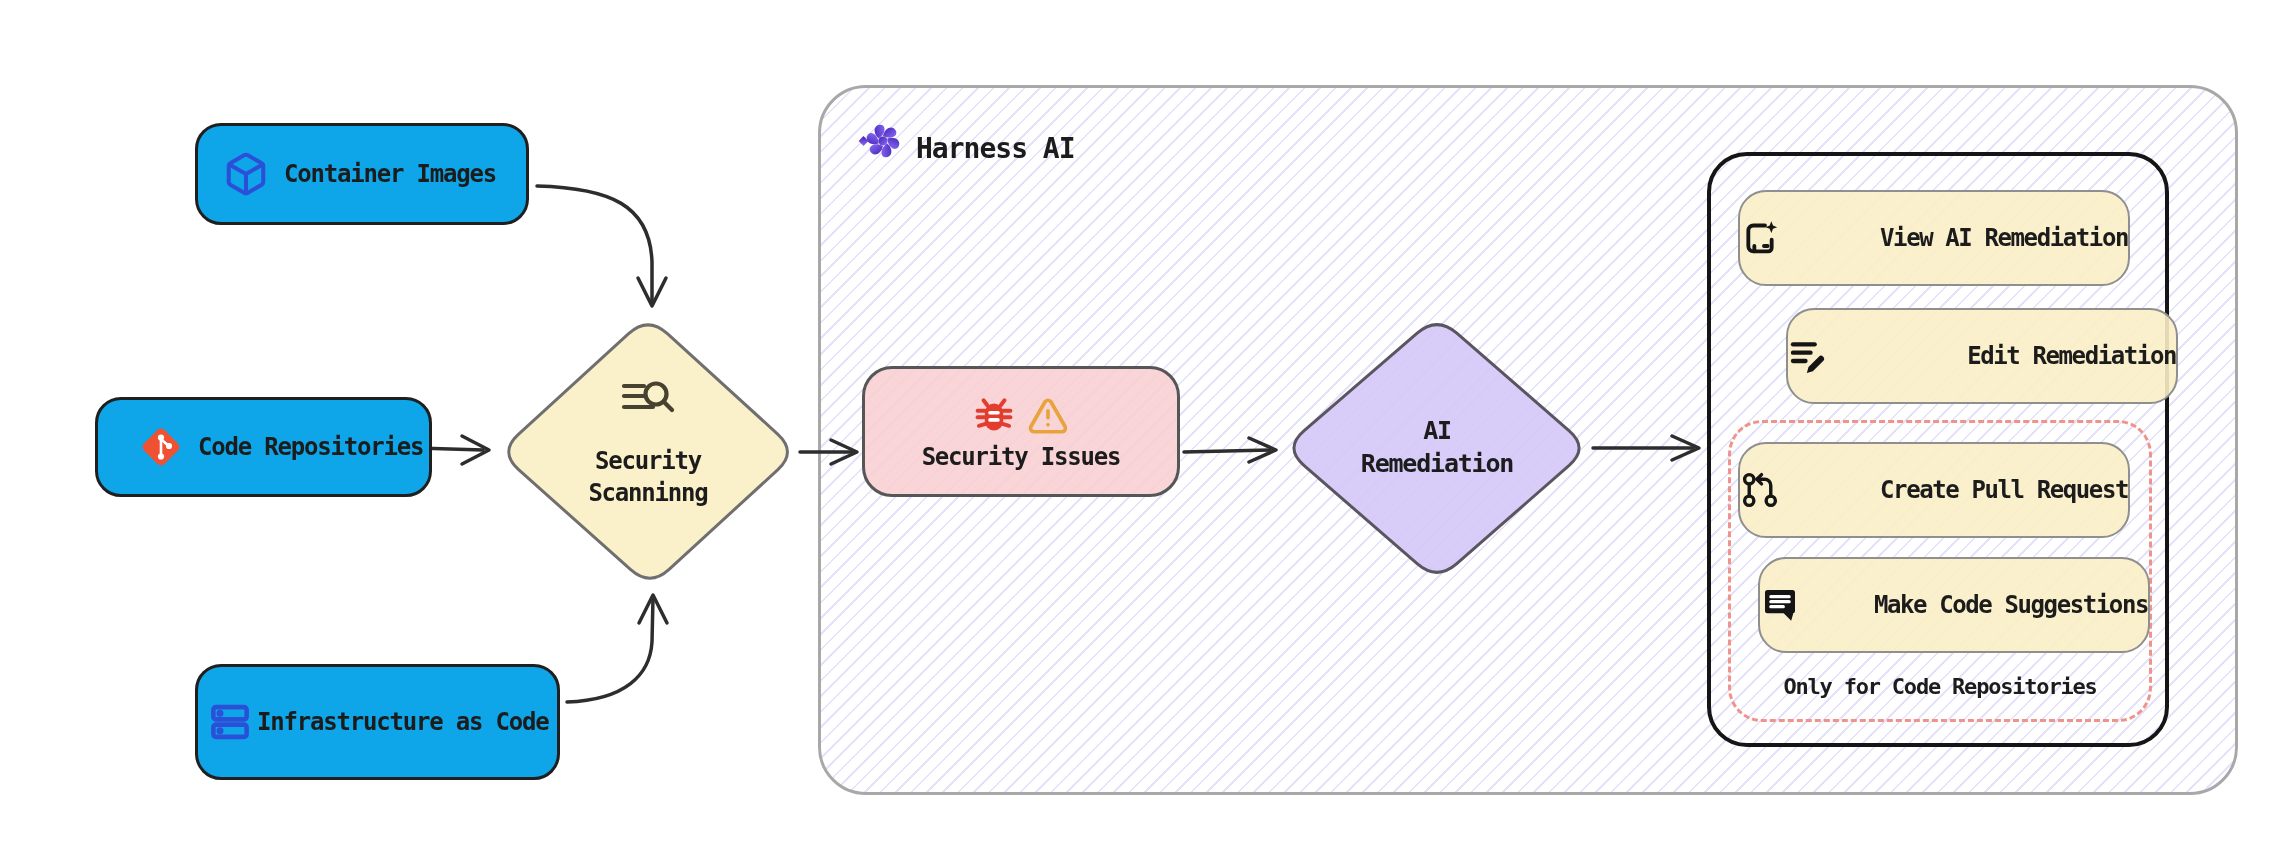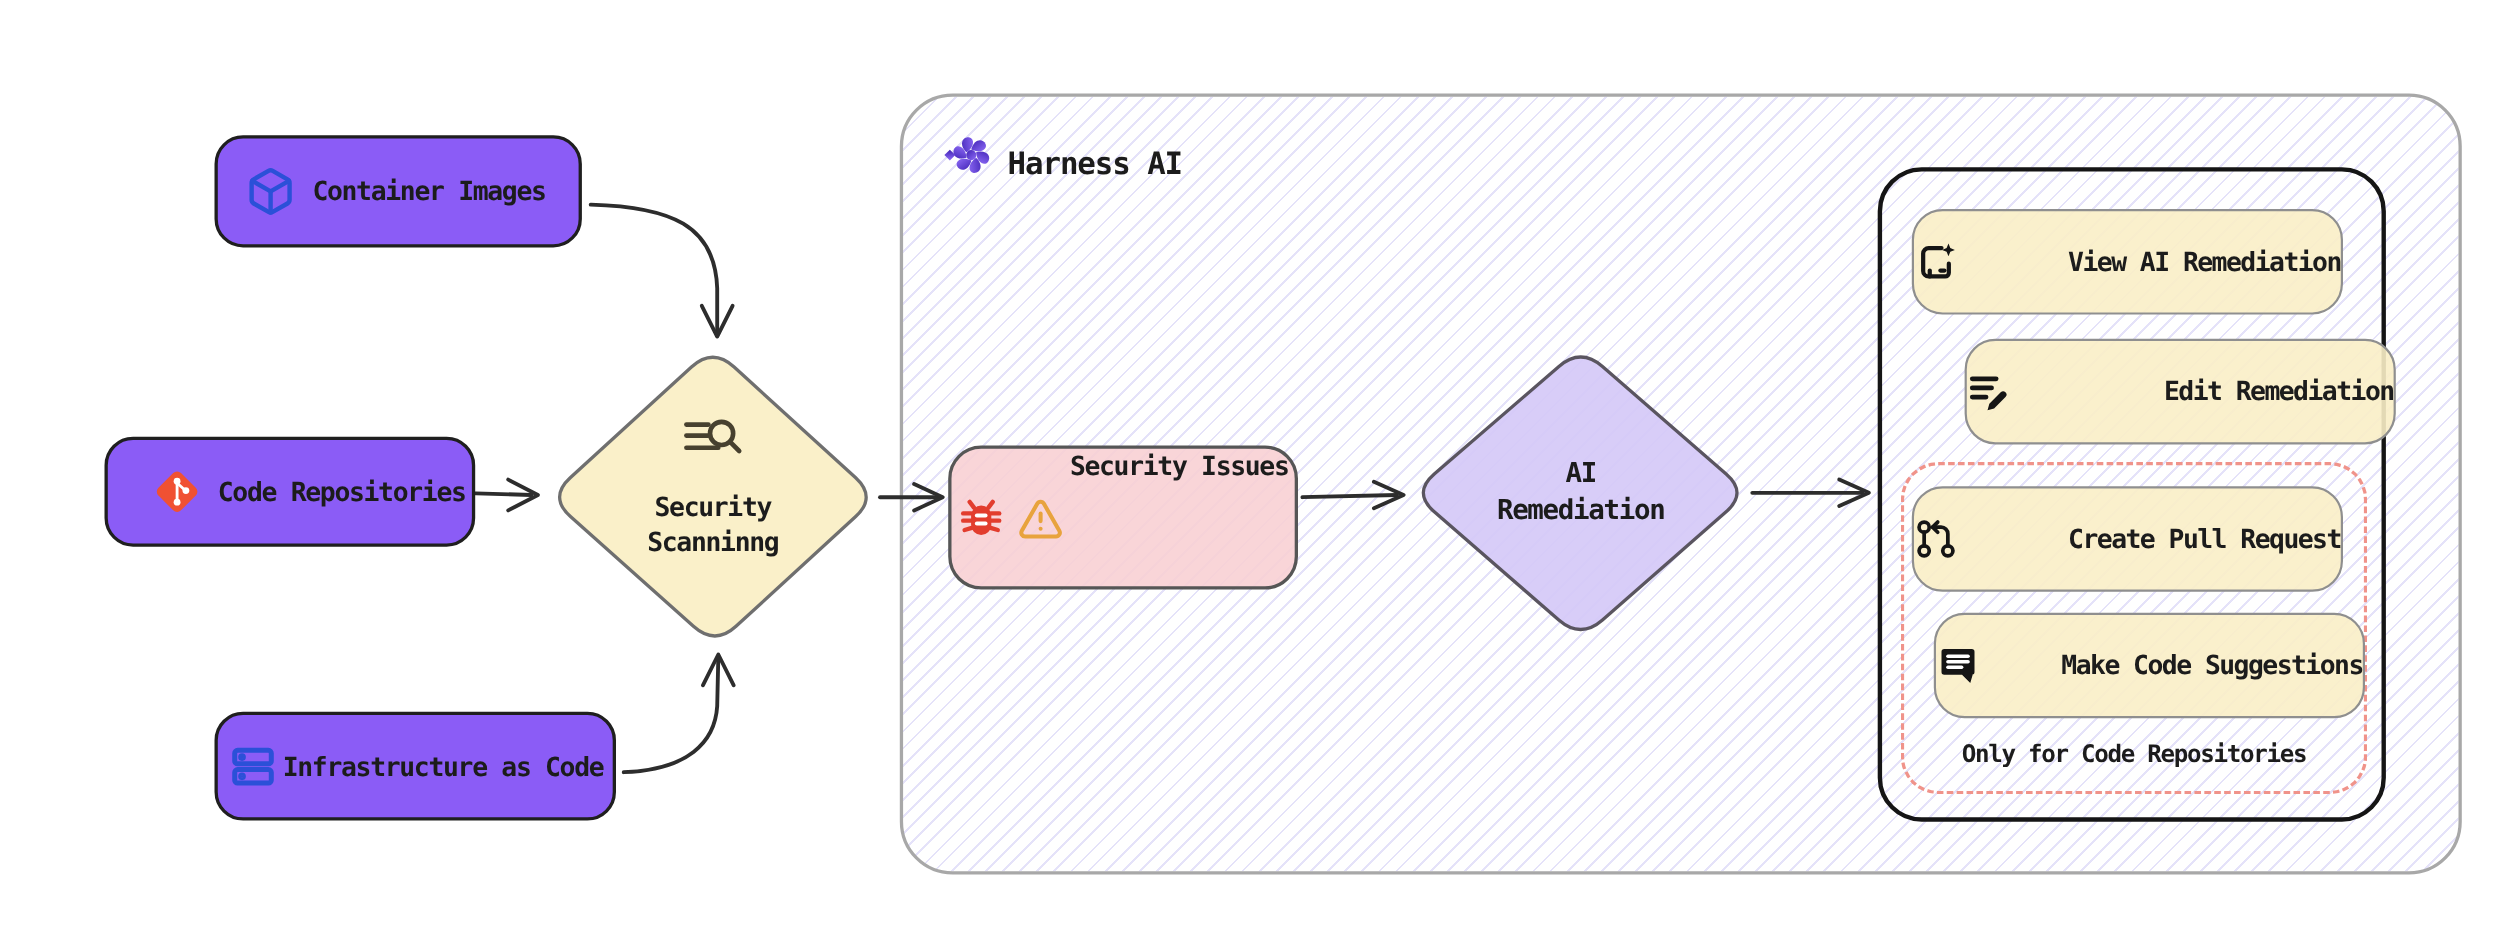--- a/index.html
+++ b/index.html
@@ -11,29 +11,29 @@
   
   .harness-box{
     left:818px;top:85px;width:1420px;height:710px;border:3px solid #a8a8a8;border-radius:48px;
     background:repeating-linear-gradient(135deg, rgba(124,112,226,0.20) 0 1.8px, transparent 1.8px 11px);
     box-sizing:border-box;
   }
   .harness-header{left:858px;top:116px;display:flex;align-items:center;gap:12px;}
   .harness-title{font-size:28px;font-weight:700;letter-spacing:-1px;margin-top:16px;}
   
   .srcbox{
-    background:#8b5cf6;border:3px solid #1f1f1f;border-radius:26px;box-sizing:border-box;
+    background:#0ea5e9;border:3px solid #1f1f1f;border-radius:26px;box-sizing:border-box;
     display:flex;align-items:center;
   }
   .srcbox .label{font-size:24px;font-weight:700;letter-spacing:-1.2px;white-space:nowrap;}
   
   .issues-box{
-    left:862px;top:405px;width:318px;height:131px;border:3px solid #565656;border-radius:30px;
+    left:862px;top:366px;width:318px;height:131px;border:3px solid #565656;border-radius:30px;
     background:rgba(248,207,211,0.88);box-sizing:border-box;
-    display:flex;flex-direction:row;justify-content:center;gap:6px;padding-top:2px;
+    display:flex;flex-direction:column;align-items:center;justify-content:center;gap:6px;padding-top:2px;
   }
   .issues-icons{display:flex;align-items:center;gap:12px;}
   .issues-label{font-size:24px;font-weight:700;letter-spacing:-1.2px;}
   
   .dlabel{transform:translate(-50%,-50%);font-weight:700;white-space:nowrap;text-align:right;}
   
   .action-box{
     left:1707px;top:152px;width:462px;height:595px;border:4px solid #151515;border-radius:40px;
     box-sizing:border-box;background:transparent;
   }
@@ -143,21 +143,21 @@
         <g fill="#ffffff">
           <circle cx="24" cy="14.5" r="3.1"></circle>
           <circle cx="24" cy="33.5" r="3.1"></circle>
           <circle cx="32" cy="23" r="3.1"></circle>
         </g>
       </svg>
     </span>
     <span class="label">Code Repositories</span>
   </div>
 
-  <div class="abs srcbox" style="left:195px;top:647px;width:365px;height:99px;padding-left:11px;gap:6px;">
+  <div class="abs srcbox" style="left:195px;top:664px;width:365px;height:116px;padding-left:11px;gap:6px;">
     <span>
       <svg width="42" height="42" viewBox="0 0 24 24" fill="none" stroke="#2b50d8" stroke-width="2.6" stroke-linecap="round" stroke-linejoin="round">
         <rect x="2.5" y="3.5" width="19" height="7" rx="1.5"></rect>
         <rect x="2.5" y="13.5" width="19" height="7" rx="1.5"></rect>
         <circle cx="6.3" cy="7" r="0.7" fill="#2b50d8"></circle>
         <circle cx="6.3" cy="17" r="0.7" fill="#2b50d8"></circle>
       </svg>
     </span>
     <span class="label">Infrastructure as Code</span>
   </div>

